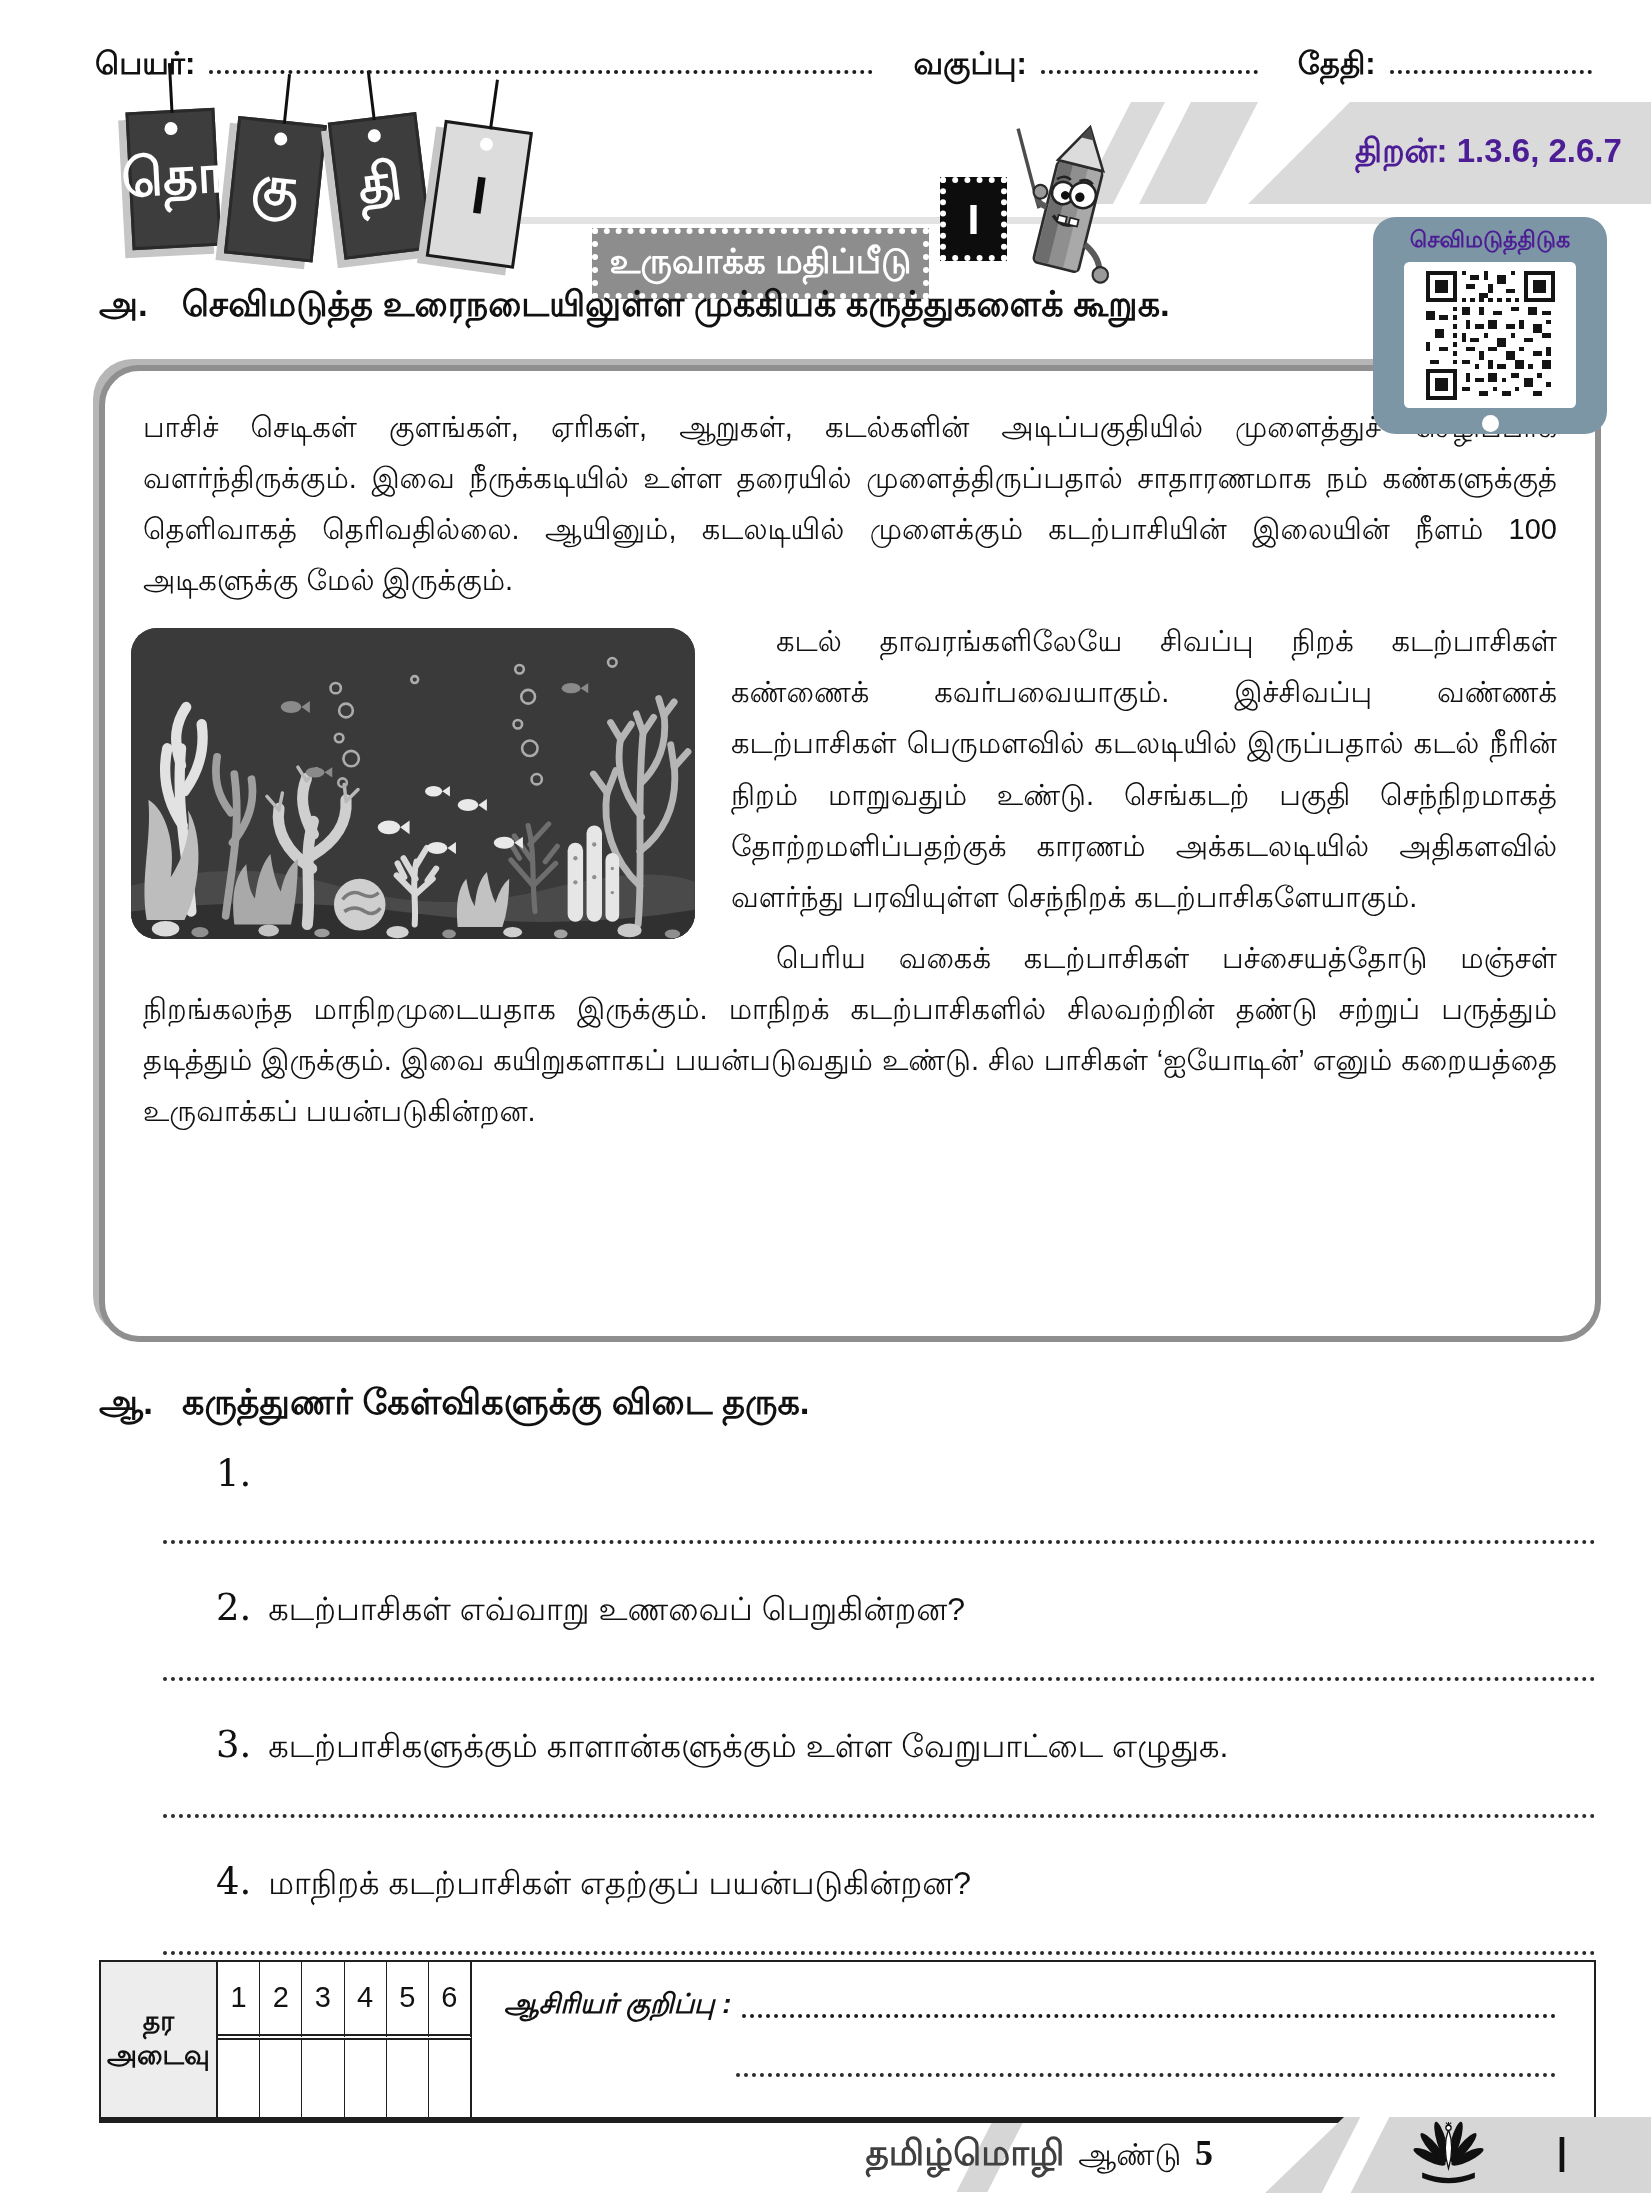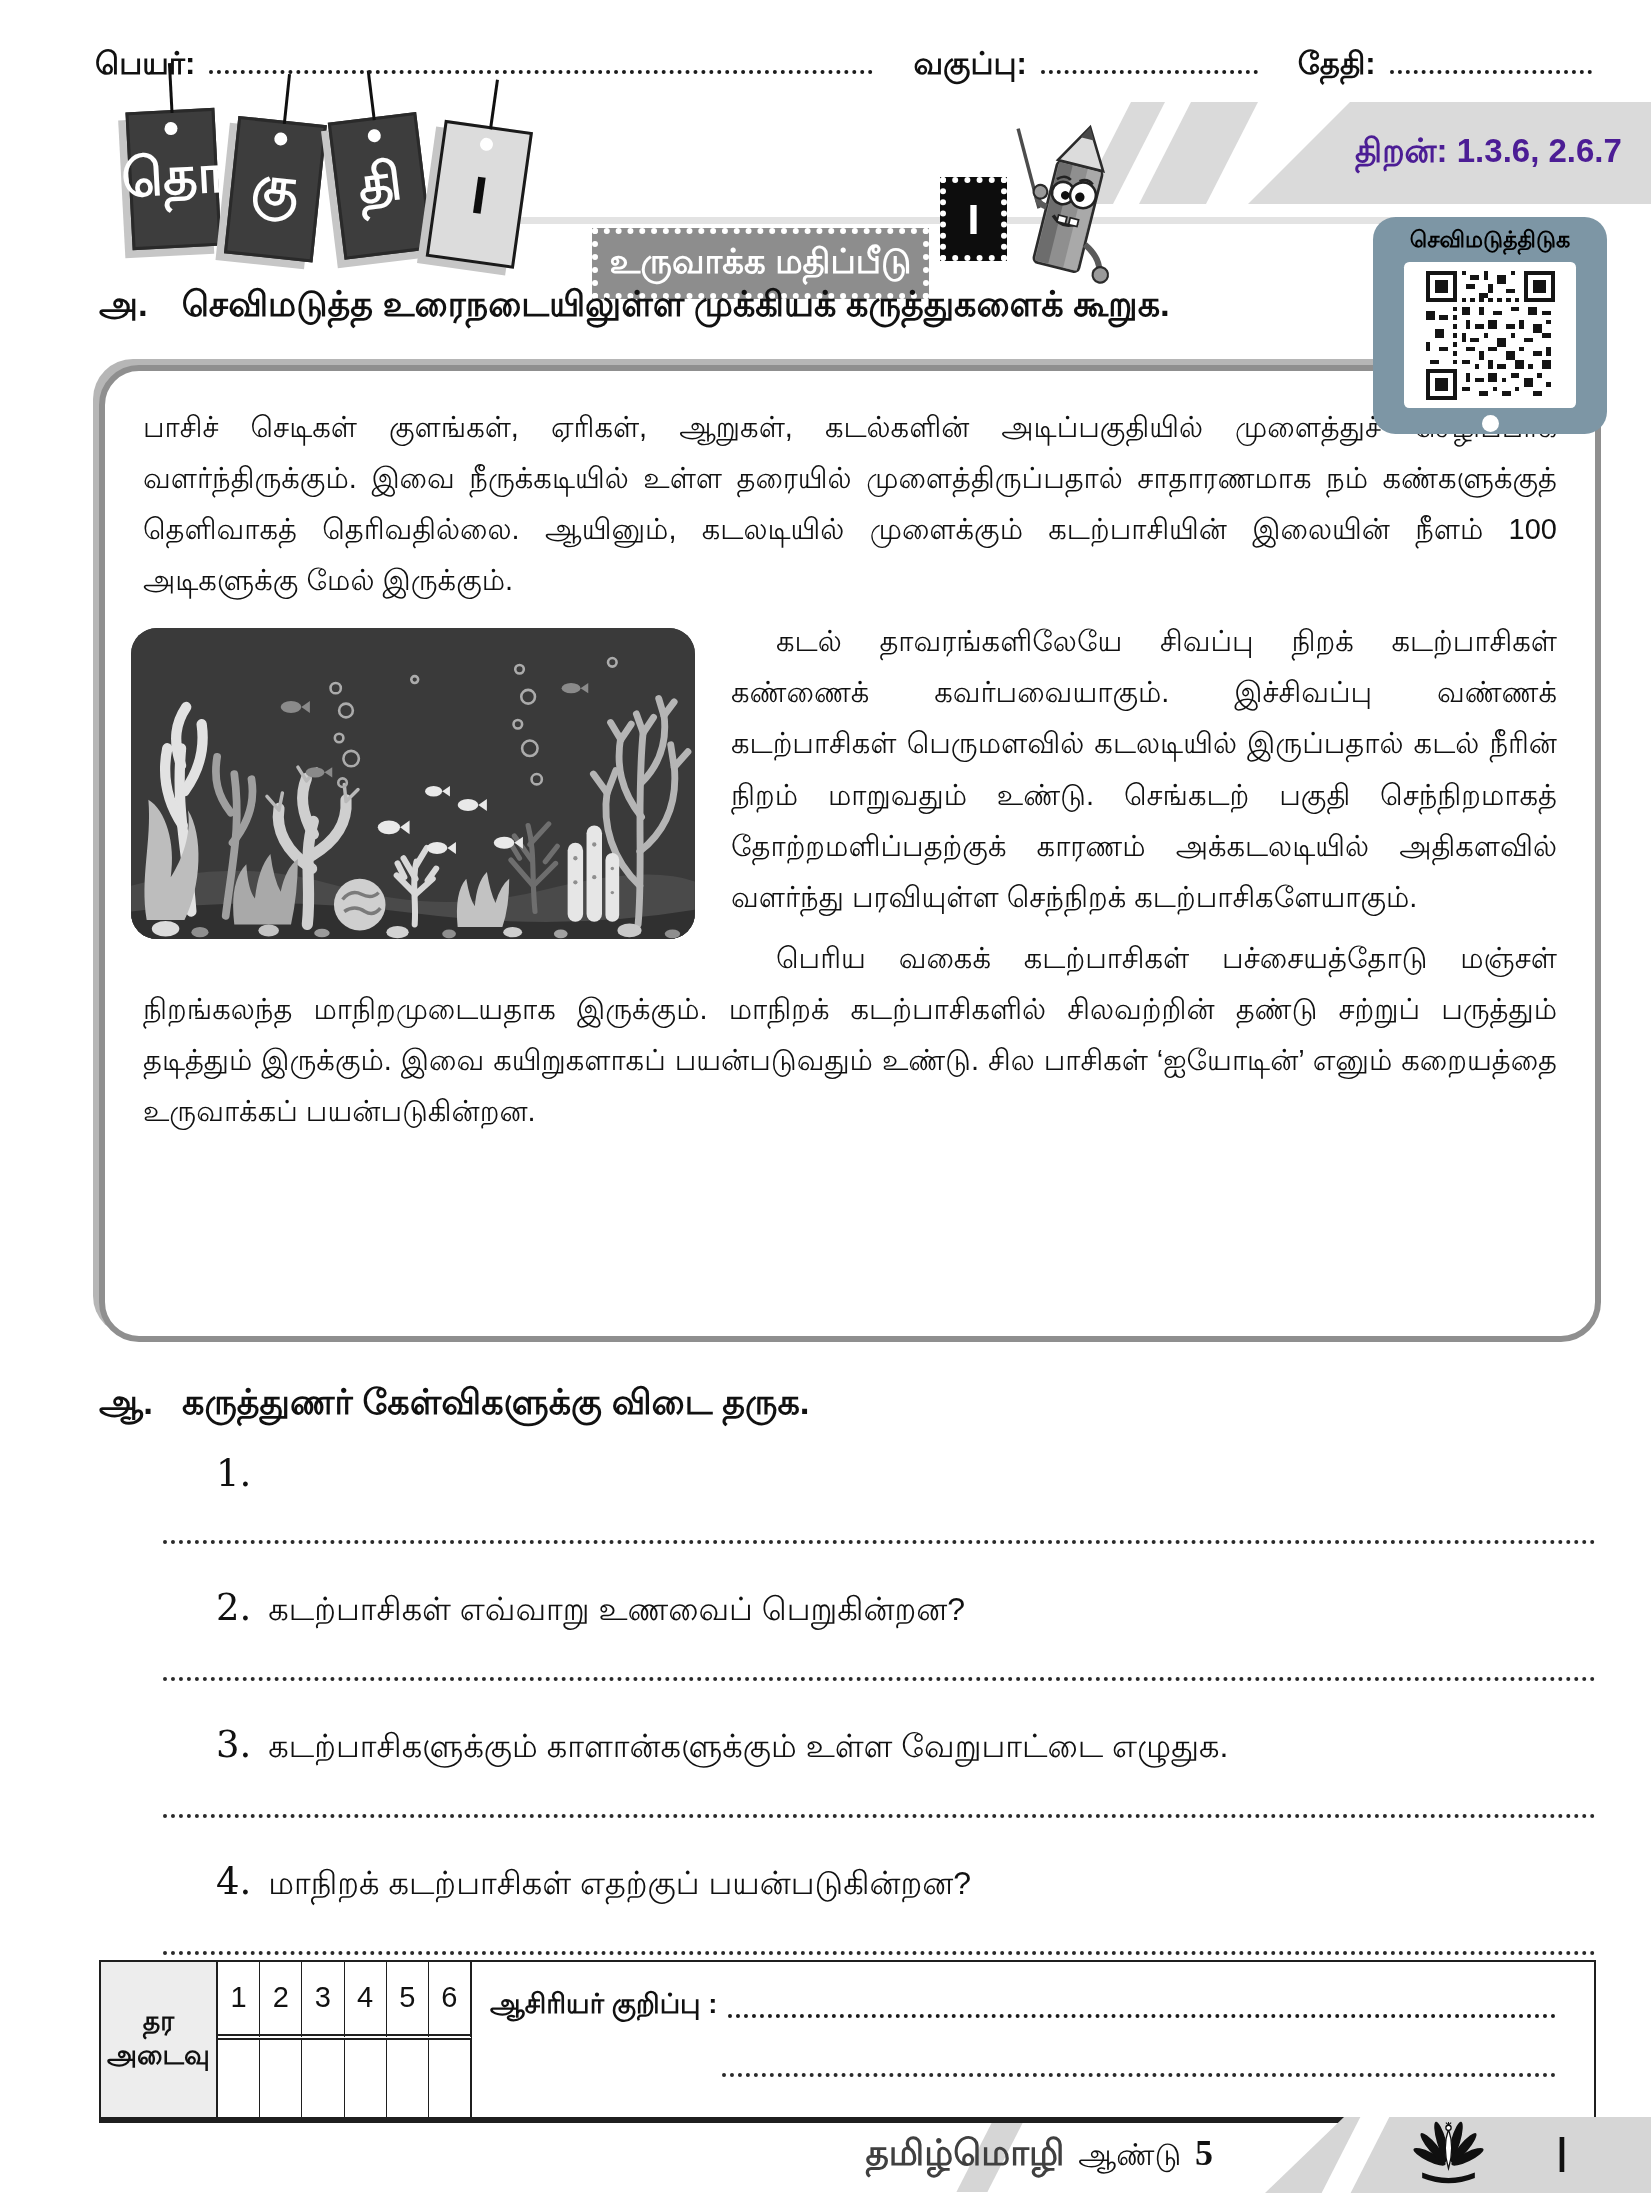--- a/index.html
+++ b/index.html
@@ -50,21 +50,21 @@
        border:6.9px dotted #fff;box-sizing:border-box;display:flex;align-items:center;justify-content:center;z-index:2;}
   .stamp span{font-size:43px;font-weight:700;color:#fff;}
 
   
   .mascot{position:absolute;top:110px;left:972px;width:189px;height:189px;z-index:4;}
 
   
   .tablet{position:absolute;top:217px;right:45px;width:234px;height:217px;background:#7d96a5;
        border-radius:22.4px;z-index:7;display:flex;flex-direction:column;align-items:center;
        padding-top:10.3px;box-sizing:border-box;}
-  .tablet .qlabel{color:#000000;font-size:22.4px;font-weight:700;margin-bottom:6.9px;}
+  .tablet .qlabel{color:#4c1d95;font-size:22.4px;font-weight:700;margin-bottom:6.9px;}
   .screen{width:172px;height:146px;background:#fff;border-radius:5.2px;display:flex;
        align-items:center;justify-content:center;}
   .home{width:17px;height:17px;border-radius:50%;background:#fff;margin-top:6.9px;}
 
   
   .secA{position:absolute;top:284px;left:99px;width:1222px;display:flex;gap:34px;
        font-size:35px;font-weight:700;z-index:2;}
   .secB{position:absolute;top:1382px;left:99px;width:1291px;display:flex;gap:29px;
        font-size:35px;font-weight:700;}
 
@@ -88,21 +88,21 @@
 
   
   .gtable{position:absolute;top:1960px;left:99px;width:1497px;height:163px;
        border:2.6px solid #1f1f1f;border-bottom-width:6px;box-sizing:border-box;display:flex;}
   .gLabel{width:115px;background:#ededed;border-right:2.6px solid #1f1f1f;display:flex;
        align-items:center;justify-content:center;font-size:27px;font-weight:700;text-align:center;}
   .gnums{width:253px;display:grid;grid-template-columns:repeat(6,1fr);grid-template-rows:1fr 1fr;}
   .gcell{border-right:1.7px solid #1f1f1f;display:flex;align-items:center;justify-content:center;
        font-size:29px;}
   .gcell.top{border-bottom:6px double #1f1f1f;}
-  .gnote{flex:1;border-left:1.7px solid #1f1f1f;padding:26px 38px 0 18px;box-sizing:border-box;}
+  .gnote{flex:1;border-left:1.7px solid #1f1f1f;padding:26px 38px 0 32px;box-sizing:border-box;font-style:italic;}
   .gnote .row1{display:flex;align-items:flex-end;gap:10.3px;font-size:27.5px;font-weight:700;}
   .gnote .row2{margin-top:50px;margin-left:232px;border-bottom:4.3px dotted #2a2a2a;height:0;}
 
   
   .fband{position:absolute;top:2117px;right:0;width:387px;height:76px;background:#d6d6d6;
        clip-path:polygon(79px 0,100% 0,100% 100%,0 100%);display:flex;align-items:center;
        justify-content:flex-end;gap:67px;padding-right:83px;box-sizing:border-box;}
   .fslash{position:absolute;top:2117px;right:282px;width:29px;height:76px;background:#fff;
        transform:skewX(-27deg);z-index:2;}
   .fsliver{position:absolute;top:2123px;right:647px;width:31px;height:69px;background:#d6d6d6;

